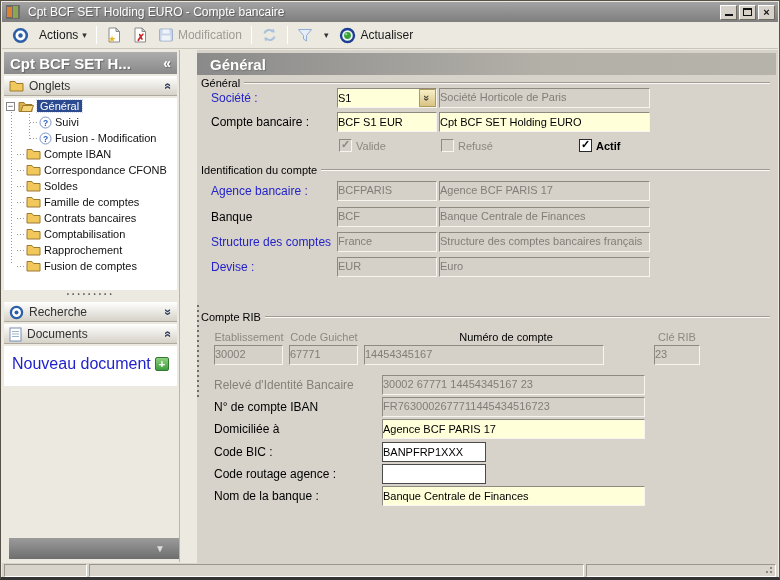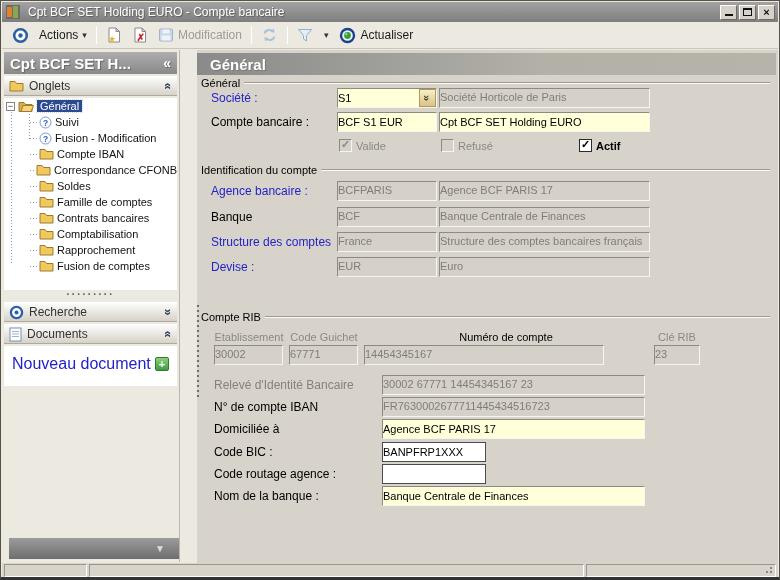--- a/index.html
+++ b/index.html
@@ -41,21 +41,21 @@
   .panel-hd .chev{margin-left:auto;display:inline-block;font-weight:bold;color:#33415f;font-size:12px;}
   .rot-up{transform:rotate(90deg);}
   .rot-down{transform:rotate(90deg);}
 
   .tree{position:absolute;left:2px;right:2px;top:48px;height:192px;background:#fff;overflow:hidden;}
   .tree::before{content:"";position:absolute;left:7px;top:14px;height:152px;width:1px;
     background:repeating-linear-gradient(#9a9a9a 0 1px,transparent 1px 3px);}
   .tree::after{content:"";position:absolute;left:25px;top:16px;height:27px;width:1px;
     background:repeating-linear-gradient(#9a9a9a 0 1px,transparent 1px 3px);}
   .tree-row{display:flex;align-items:center;height:16px;font-size:11px;white-space:nowrap;
-    position:relative;color:#111;padding-left:26px;}
+    position:relative;color:#111;padding-left:13px;}
   .tree-row.first{padding-left:2px;}
   .tree-row.child{padding-left:26px;}
   .stub{width:7px;height:1px;background:repeating-linear-gradient(90deg,#9a9a9a 0 1px,transparent 1px 3px);margin-right:1px;}
   .exp{width:9px;height:9px;border:1px solid #848484;background:#fff;font-size:9px;line-height:7px;
     text-align:center;color:#333;margin-right:2px;z-index:1;}
   .ticon{margin:0 3px 0 1px;display:inline-flex;}
   .sel-label{background:#2b4a8f;color:#fff;padding:0 3px;outline:1px dotted #cfd6e6;}
 
   .splitter-dots{position:absolute;left:2px;right:2px;top:240px;height:12px;background:#ece9e1;
     text-align:center;font-size:10px;font-weight:bold;color:#555;letter-spacing:2px;line-height:10px;}

